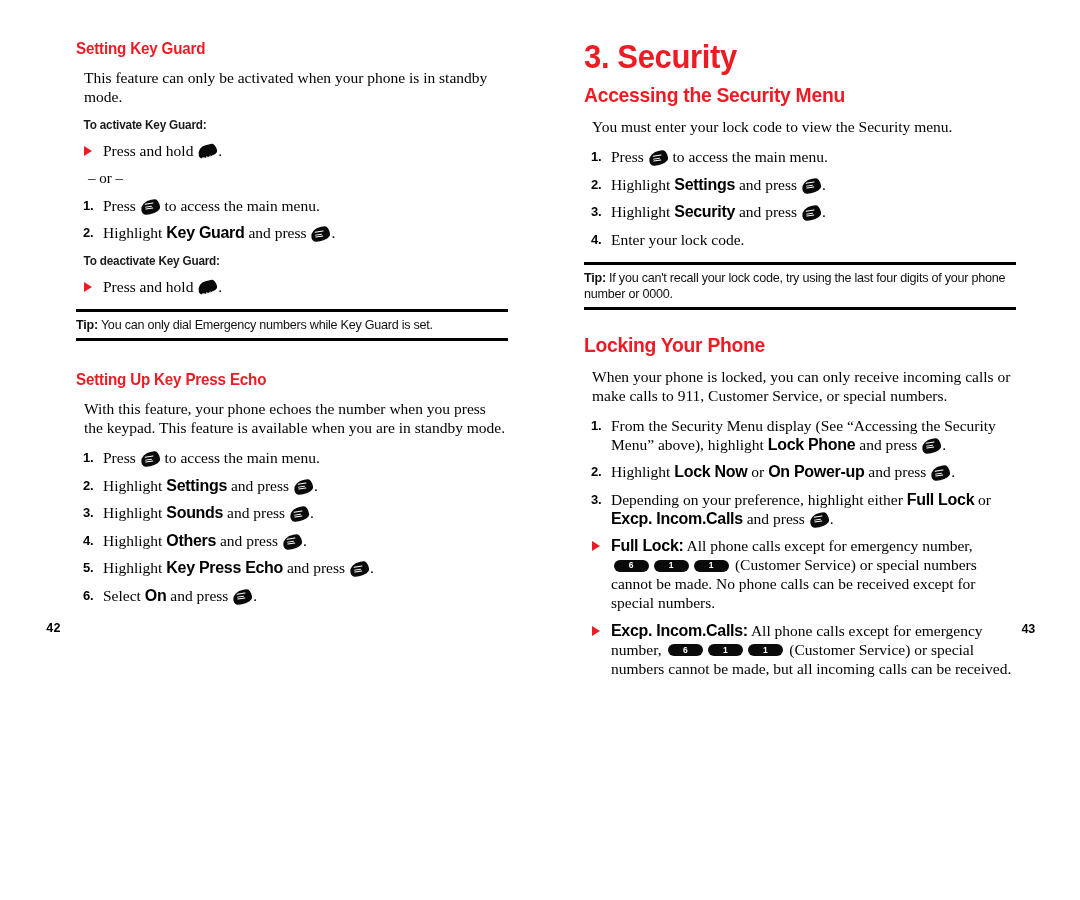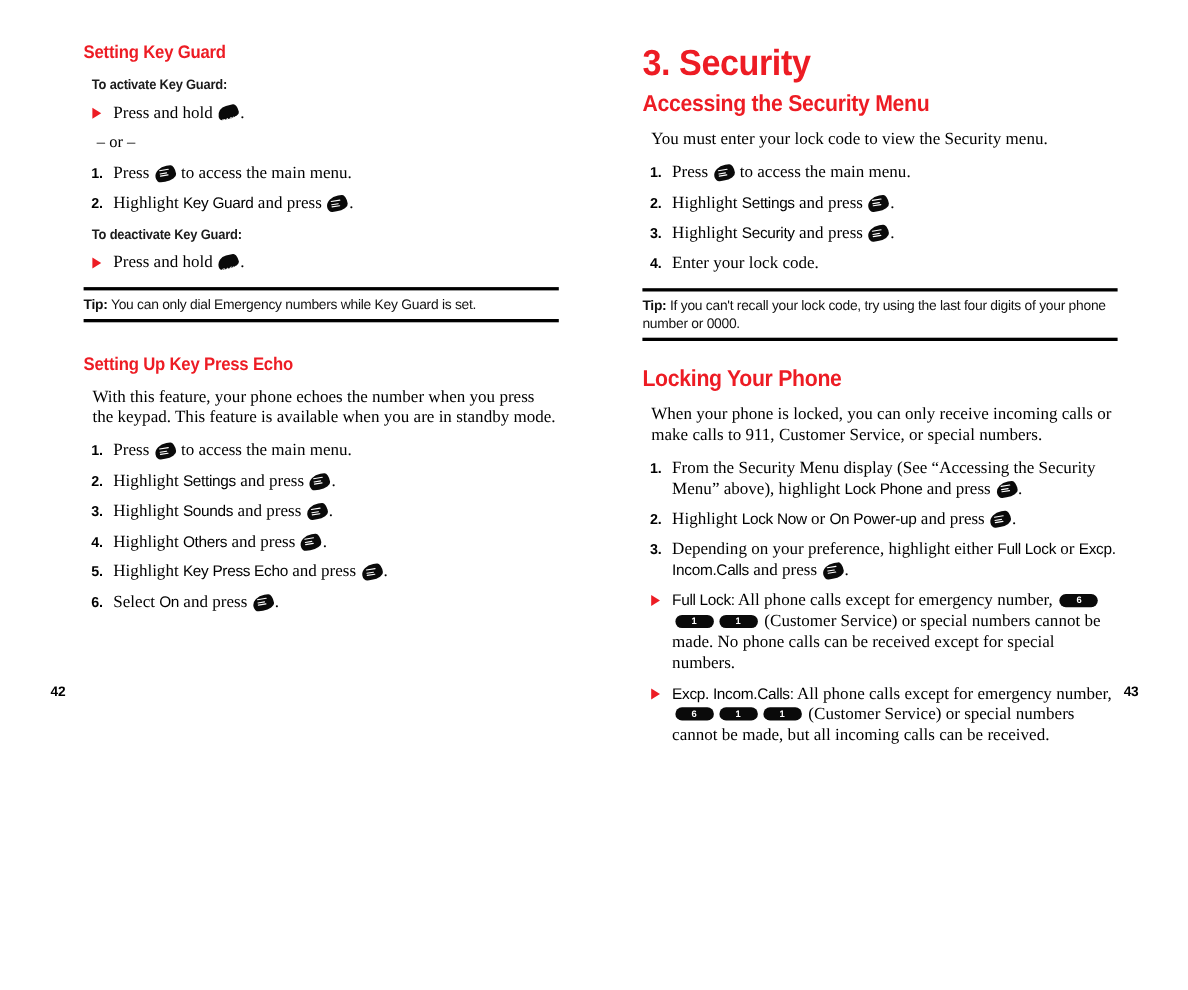--- a/index.html
+++ b/index.html
@@ -130,22 +130,22 @@
     top: 5px;
     width: 0;
     height: 0;
     border-left: 8px solid #ED1C24;
     border-top: 5px solid transparent;
     border-bottom: 5px solid transparent;
   }
 
   .b {
     font-family: "Liberation Sans", sans-serif;
-    font-weight: normal;
-    font-size: 14px;
+    font-weight: bold;
+    font-size: 16px;
     letter-spacing: -0.3px;
   }
 
   
   .tip {
     margin: 13px 0 0 0;
     padding: 5px 0 5px 0;
     border-top: 3.2px solid #000;
     border-bottom: 3.2px solid #000;
     font-family: "Liberation Sans", sans-serif;
@@ -241,31 +241,32 @@
   
   .folio {
     position: absolute;
     bottom: 28px;
     font-family: "Liberation Sans", sans-serif;
     font-weight: bold;
     font-size: 12.5px;
     color: #000;
     letter-spacing: -0.2px;
   }
-  .folio-left  { left: 46px; }
+  .folio-left  { left: 46px; font-family: Liberation Mono, monospace; }
   .folio-right { right: 45px; }
 </style>
 </head>
 <body>
 
 <div class="page page-left">
   <div class="col">
 
     <h2 class="h2">Setting Key Guard</h2>
 
+    <p class="para">This feature can only be activated when your phone is in standby mode.</p>
 
     <div class="sublabel">To activate Key Guard:</div>
 
     <div class="bullet">
       <span class="arrow"></span>
       <span>Press and hold</span>
       <span class="key-back"><span class="kshape"></span><span class="klabel">BACK</span></span><span>.</span>
     </div>
 
     <div class="or-line">– or –</div>

